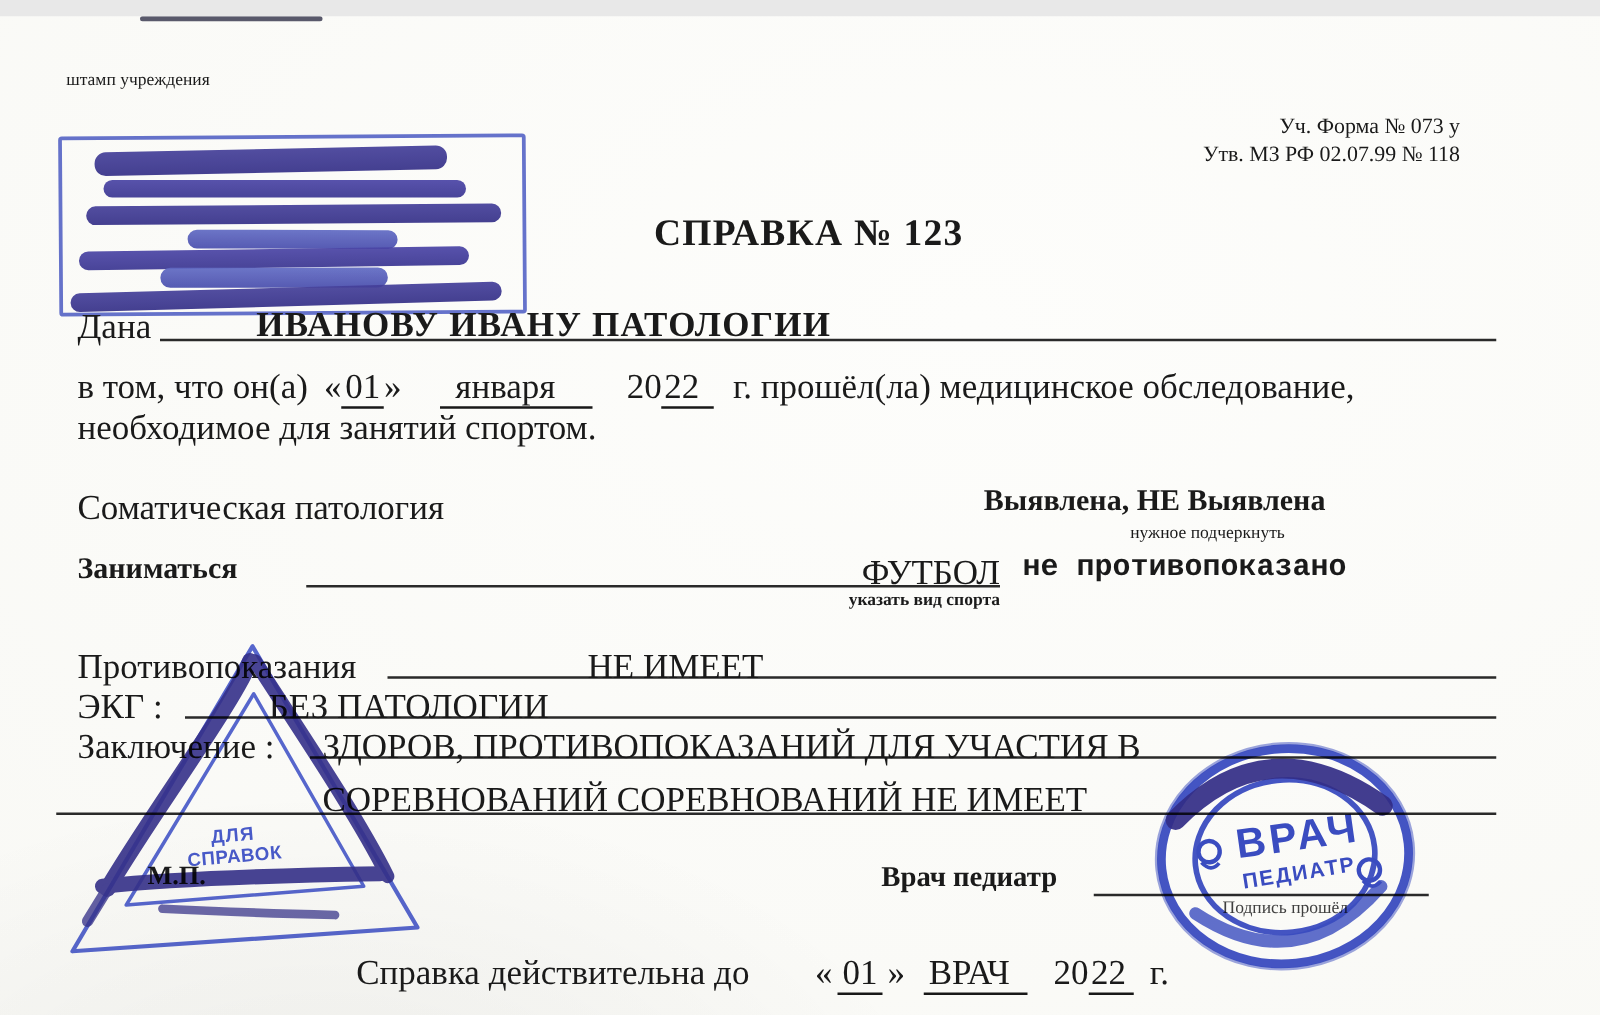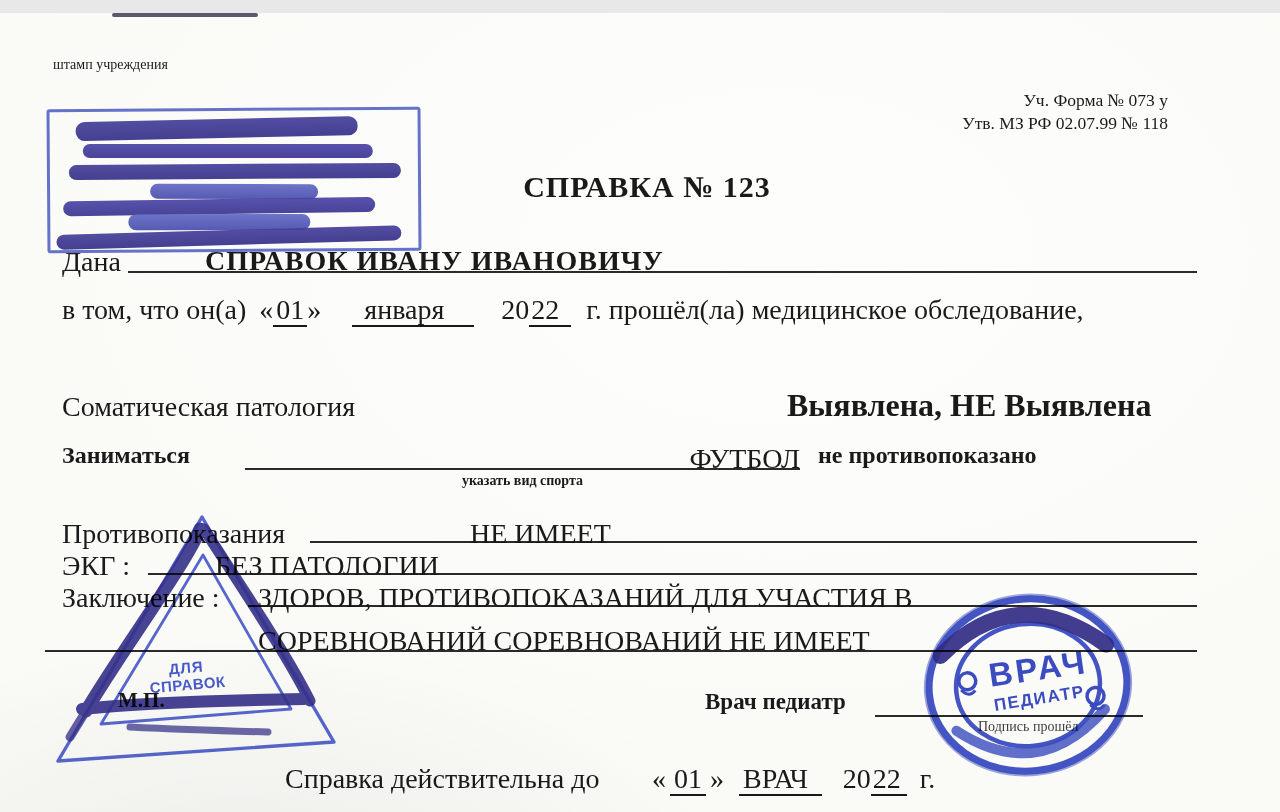--- a/index.html
+++ b/index.html
@@ -51,39 +51,41 @@
     <div class="bar inkA" style="left:26px;top:8px;width:282px;height:19px;transform:rotate(-.8deg);"></div>
     <div class="bar inkB" style="left:33px;top:33px;width:290px;height:14px;transform:rotate(.4deg);"></div>
     <div class="bar inkA" style="left:19px;top:53px;width:332px;height:15px;"></div>
     <div class="bar inkC" style="left:100px;top:73px;width:168px;height:15px;transform:rotate(.6deg);"></div>
     <div class="bar inkB" style="left:13px;top:88px;width:312px;height:15px;transform:rotate(-.4deg);"></div>
     <div class="bar inkC" style="left:78px;top:103px;width:182px;height:16px;transform:rotate(.3deg);"></div>
     <div class="bar inkA" style="left:6px;top:119px;width:345px;height:15px;transform:rotate(-1.2deg);"></div>
   </div>
 
   <div class="t body-text" style="left:62px;top:232px;">Дана</div>
-  <div class="t body-text b" style="left:205px;top:231px;letter-spacing:1px;">СПРАВОК ИВАНУ ИВАНОВИЧУ</div>
+  <div class="t body-text b" style="left:205px;top:231px;letter-spacing:1px;">ИВАНОВУ ИВАНУ ПАТОЛОГИИ</div>
   <div class="rule" style="left:128px;top:258px;width:1069px;"></div>
 
   <div class="t body-text" style="left:62px;top:280px;">
     <span>в том, что он(а)</span>
     <span style="margin-left:6px;">«</span><span class="fill" style="padding:0 3px;">01</span><span>»</span>
     <span class="fill" style="margin-left:24px;padding:0 30px 0 12px;">января</span>
     <span style="margin-left:20px;">20</span><span class="fill" style="padding:0 12px 0 2px;">22</span>
     <span style="margin-left:8px;">г. прошёл(ла) медицинское обследование,</span>
   </div>
+  <div class="t body-text" style="left:62px;top:313px;">необходимое для занятий спортом.</div>
 
   <div class="t body-text" style="left:62px;top:377px;">Соматическая патология</div>
-  <div class="t b" style="left:787px;top:374px;font-size:32px;text-align:right;">Выявлена, НЕ Выявлена</div>
+  <div class="t b" style="left:787px;top:374px;font-size:24px;text-align:right;">Выявлена, НЕ Выявлена</div>
+  <div class="t small" style="left:787px;top:406px;width:358px;text-align:center;">нужное подчеркнуть</div>
 
   <div class="t b" style="left:62px;top:428px;font-size:24px;">Заниматься</div>
   <div class="t body-text" style="left:245px;top:429px;width:555px;text-align:right;">ФУТБОЛ</div>
   <div class="rule" style="left:245px;top:455px;width:555px;"></div>
-  <div class="t b" style="left:818px;top:428px;font-size:24px;">не противопоказано</div>
-  <div class="t small b" style="left:245px;top:460px;width:555px;text-align:center;">указать вид спорта</div>
+  <div class="t b" style="left:818px;top:428px;font-size:24px;font-family:Liberation Mono, monospace;">не противопоказано</div>
+  <div class="t small b" style="left:245px;top:460px;width:555px;text-align:right;">указать вид спорта</div>
 
   <div class="t body-text" style="left:62px;top:504px;">Противопоказания</div>
   <div class="t body-text" style="left:470px;top:504px;">НЕ ИМЕЕТ</div>
   <div class="rule" style="left:310px;top:528px;width:887px;"></div>
 
   <div class="t body-text" style="left:62px;top:536px;">ЭКГ :</div>
   <div class="t body-text" style="left:215px;top:536px;">БЕЗ ПАТОЛОГИИ</div>
   <div class="rule" style="left:148px;top:560px;width:1049px;"></div>
 
   <div class="t body-text" style="left:62px;top:568px;">Заключение :</div>

